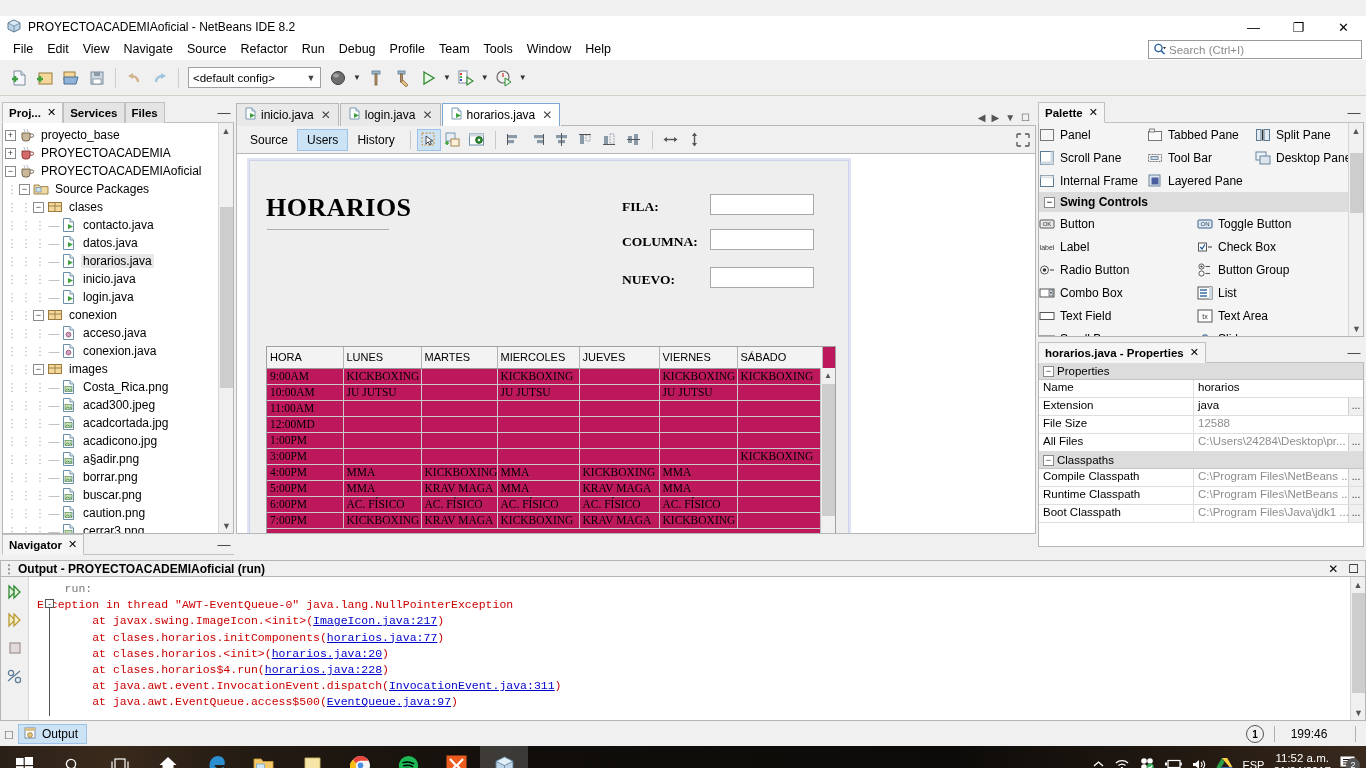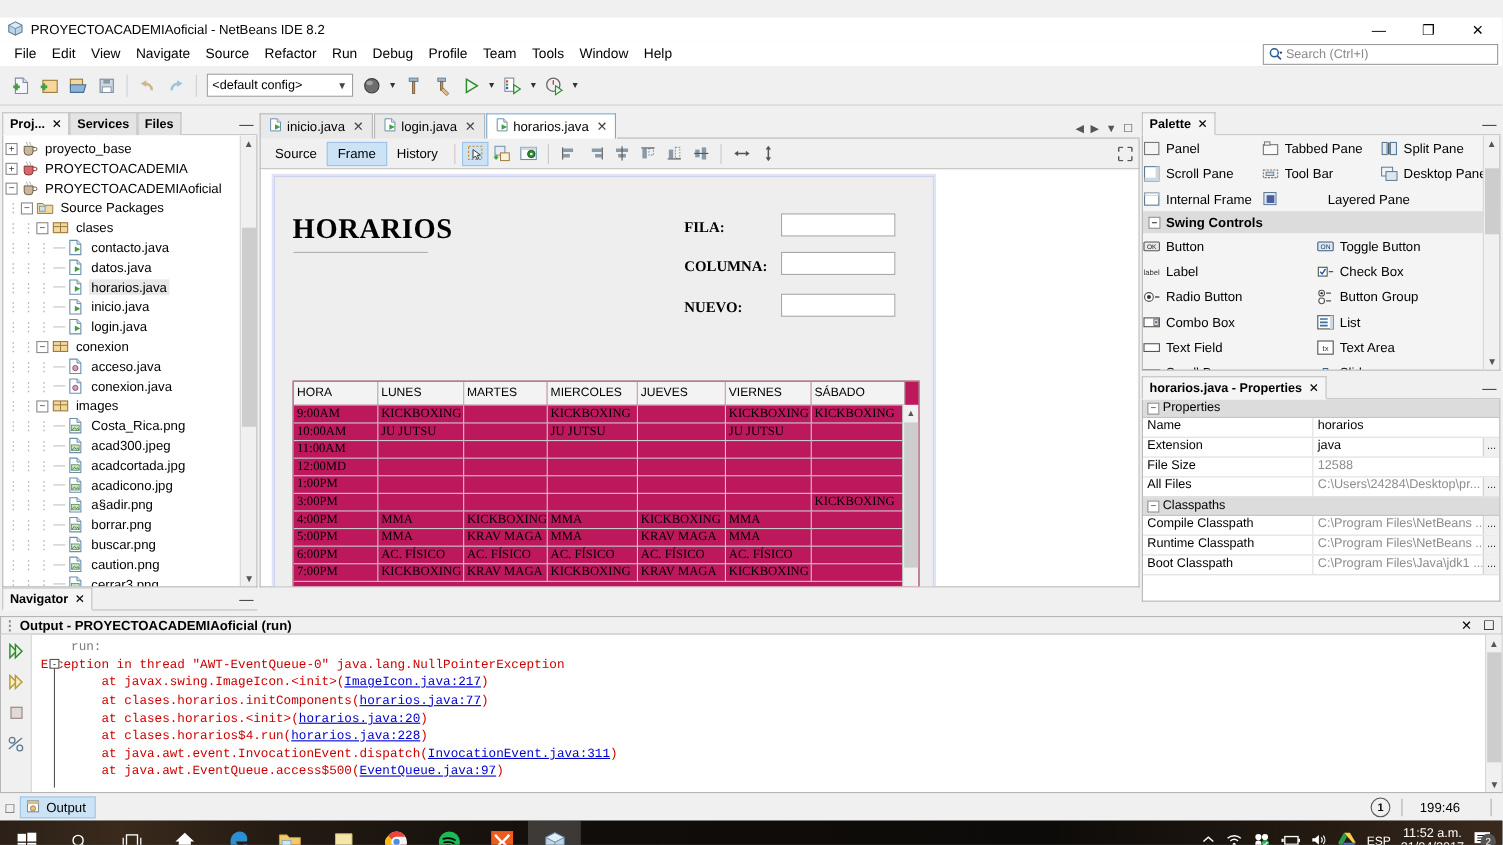--- a/index.html
+++ b/index.html
@@ -729,21 +729,21 @@
       <div class="etabfiller"></div>
       <div class="etabctl">
         <span>◀</span>
         <span>▶</span>
         <span>▼</span>
         <span>☐</span>
       </div>
     </div>
     <div class="dtoolbar">
       <div class="modetab">Source</div>
-      <div class="modetab sel">Frame</div>
+      <div class="modetab sel">Users</div>
       <div class="modetab">History</div>
       <div class="dsep"></div>
       <div class="dbtn sel">
         <svg width="17" height="17" viewBox="0 0 17 17">
           <rect x="2" y="2" width="12" height="12" fill="none" stroke="#c8892b" stroke-dasharray="2 1.5" stroke-width="1"></rect>
           <polygon points="6,5 6,13 8.2,10.8 9.8,13.8 11.3,13 9.7,10.2 12.8,10" fill="#fff" stroke="#333" stroke-width=".9"></polygon>
         </svg>
       </div>
       <div class="dbtn">
         <svg width="17" height="17" viewBox="0 0 17 17">
@@ -1030,21 +1030,21 @@
             <span class="pitem" style="position: absolute; left: 0px; justify-content: flex-end;">
               <span class="pico">
                 <svg width="16" height="16" viewBox="0 0 16 16">
                   <rect x="1.5" y="2.5" width="13" height="11" fill="#fff" stroke="#5c7a93" stroke-width="1"></rect>
                   <rect x="1.5" y="2.5" width="13" height="2.6" fill="#cfd9e2"></rect>
                   <line x1="3" y1="3.8" x2="13" y2="3.8" stroke="#fff" stroke-width=".8"></line>
                 </svg>
               </span>
               <span>Internal Frame</span>
             </span>
-            <span class="pitem" style="position: absolute; left: 108px; gap: 39px;">
+            <span class="pitem" style="position: absolute; left: 108px;">
               <span class="pico">
                 <svg width="16" height="16" viewBox="0 0 16 16">
                   <rect x="2" y="2" width="11" height="11" fill="#dfe7ef" stroke="#5c7a93" stroke-width=".9"></rect>
                   <rect x="4.5" y="4.5" width="7" height="7" fill="#4a5fa0"></rect>
                 </svg>
               </span>
               <span>Layered Pane</span>
             </span>
           </div>
         </div>

